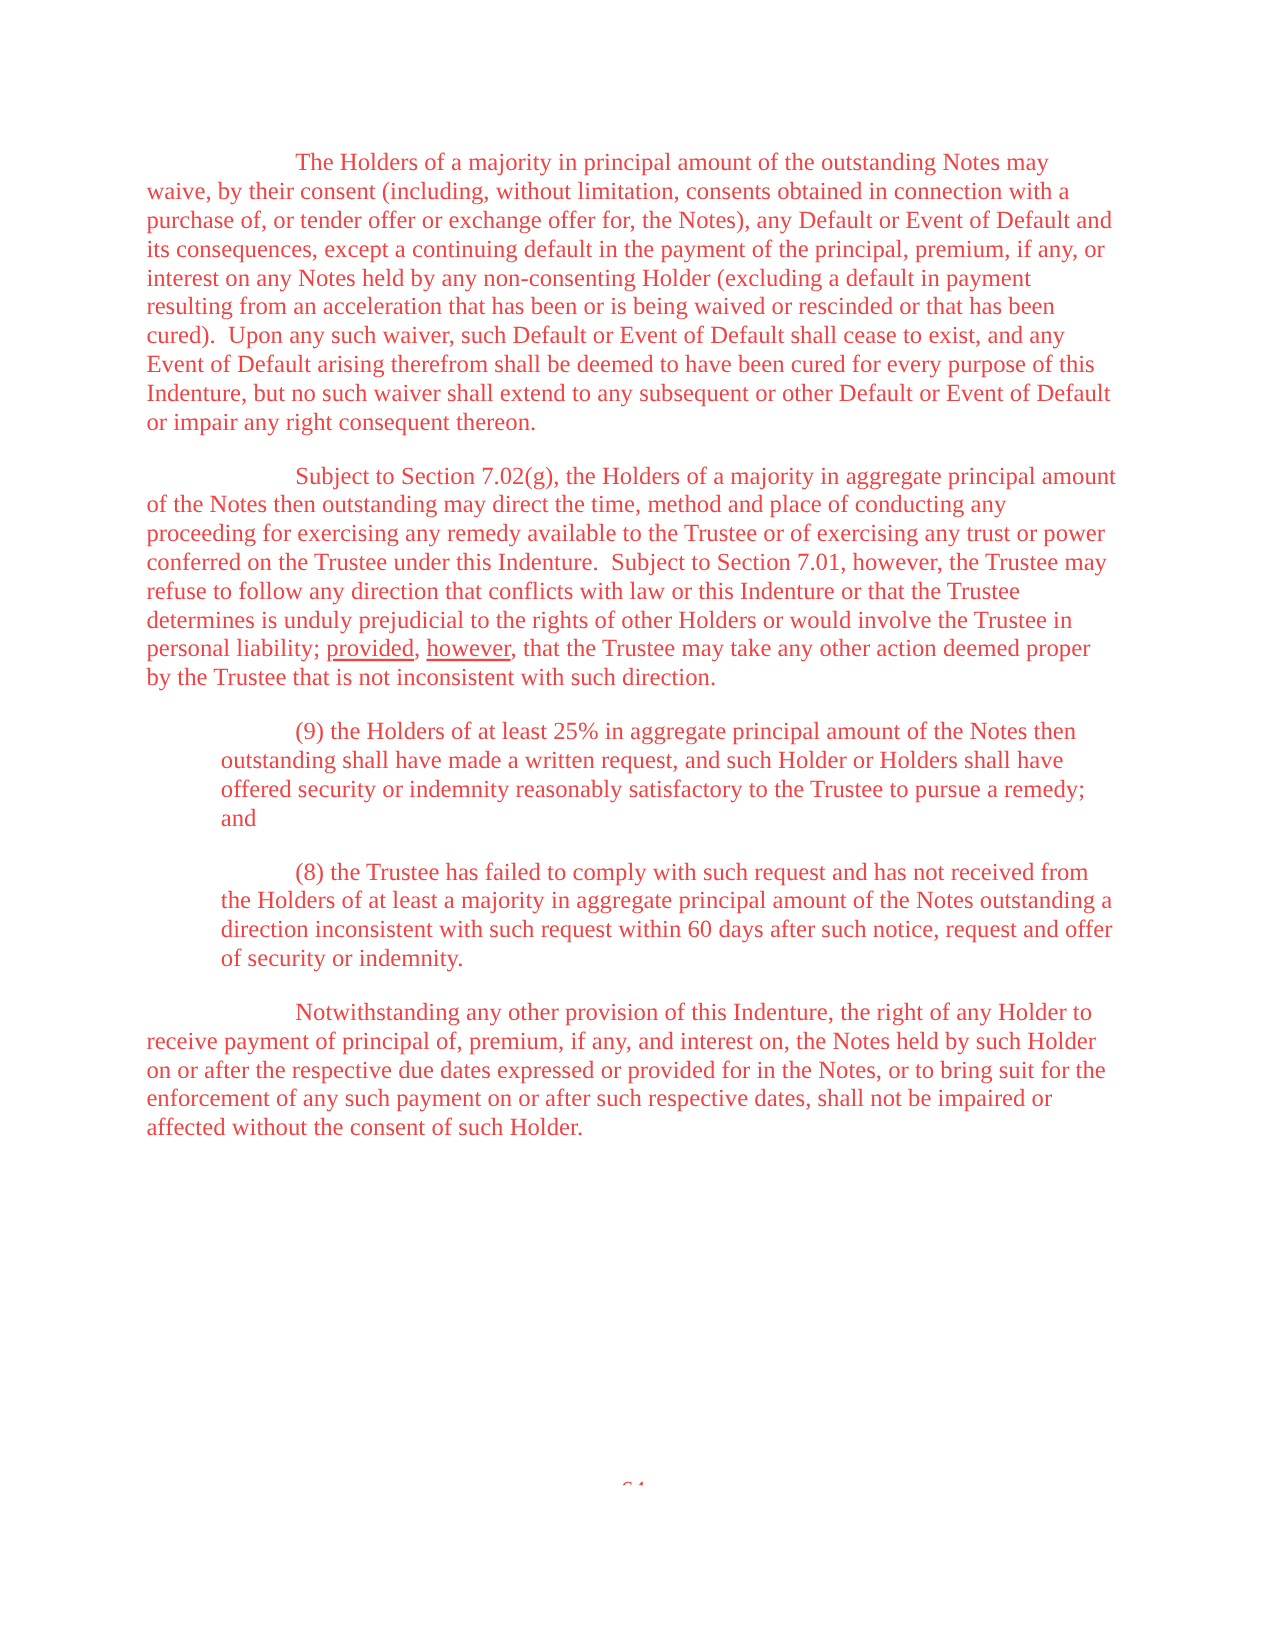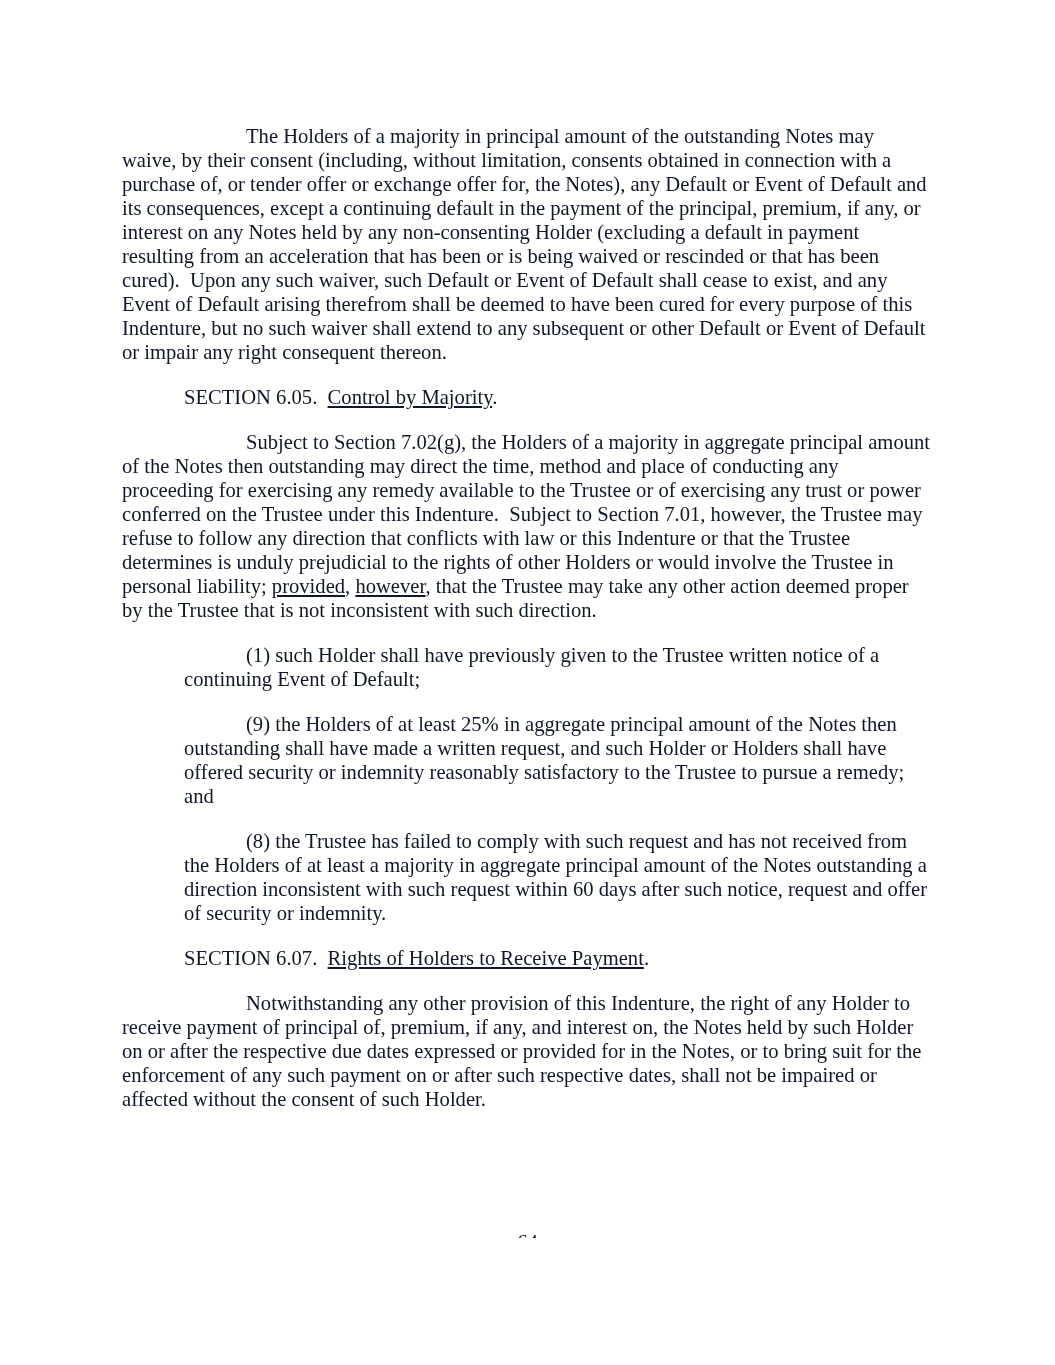--- a/index.html
+++ b/index.html
@@ -5,21 +5,21 @@
   html, body {
     margin: 0;
     padding: 0;
     background: #ffffff;
   }
   .page {
     position: relative;
     width: 1055px;
     height: 1238px;
     background: #ffffff;
-    color: #0f172a;
+    color: #ef4444;
     font-family: "Liberation Serif", serif;
     overflow: hidden;
     text-decoration: underline;
   }
   .content {
     position: absolute;
     left: 122px;
     top: 124px;
     width: 810px;
     font-size: 20.6px;
@@ -54,32 +54,29 @@
   }
 </style>
 </head>
 <body>
 
 <div class="page">
   <div class="content">
 
     <p class="body-para">The Holders of a majority in principal amount of the outstanding Notes may waive, by their consent (including, without limitation, consents obtained in connection with a purchase of, or tender offer or exchange offer for, the Notes), any Default or Event of Default and its consequences, except a continuing default in the payment of the principal, premium, if any, or interest on any Notes held by any non-consenting Holder (excluding a default in payment resulting from an acceleration that has been or is being waived or rescinded or that has been cured).  Upon any such waiver, such Default or Event of Default shall cease to exist, and any Event of Default arising therefrom shall be deemed to have been cured for every purpose of this Indenture, but no such waiver shall extend to any subsequent or other Default or Event of Default or impair any right consequent thereon.</p>
 
-    <p class="section-heading"><span>SECTION 6.05.</span><span>  </span><span class="u">Control by Majority</span><span>.</span></p>
 
     <p class="body-para"><span>Subject to Section 7.02(g), the Holders of a majority in aggregate principal amount of the Notes then outstanding may direct the time, method and place of conducting any proceeding for exercising any remedy available to the Trustee or of exercising any trust or power conferred on the Trustee under this Indenture.  Subject to Section 7.01, however, the Trustee may refuse to follow any direction that conflicts with law or this Indenture or that the Trustee determines is unduly prejudicial to the rights of other Holders or would involve the Trustee in personal liability; </span><span class="u">provided</span><span>, </span><span class="u">however</span><span>, that the Trustee may take any other action deemed proper by the Trustee that is not inconsistent with such direction.</span></p>
 
 
 
-    <p class="clause">(1) such Holder shall have previously given to the Trustee written notice of a continuing Event of Default;</p>
 
     <p class="clause">(9) the Holders of at least 25% in aggregate principal amount of the Notes then outstanding shall have made a written request, and such Holder or Holders shall have offered security or indemnity reasonably satisfactory to the Trustee to pursue a remedy; and</p>
 
     <p class="clause">(8) the Trustee has failed to comply with such request and has not received from the Holders of at least a majority in aggregate principal amount of the Notes outstanding a direction inconsistent with such request within 60 days after such notice, request and offer of security or indemnity.</p>
 
-    <p class="section-heading"><span>SECTION 6.07.</span><span>  </span><span class="u">Rights of Holders to Receive Payment</span><span>.</span></p>
 
     <p class="body-para">Notwithstanding any other provision of this Indenture, the right of any Holder to receive payment of principal of, premium, if any, and interest on, the Notes held by such Holder on or after the respective due dates expressed or provided for in the Notes, or to bring suit for the enforcement of any such payment on or after such respective dates, shall not be impaired or affected without the consent of such Holder.</p>
 
   </div>
 
   <div class="page-number">64</div>
 </div>
 
 </body></html>

